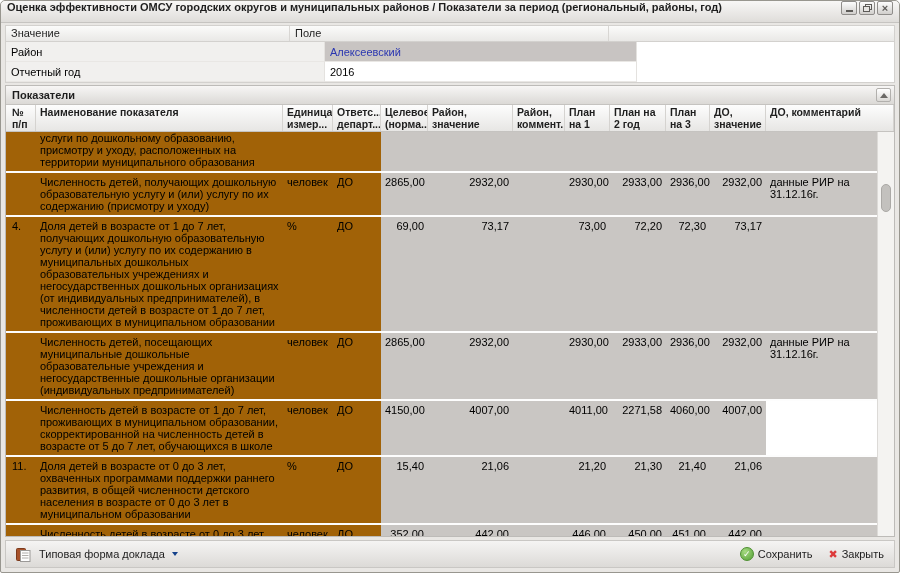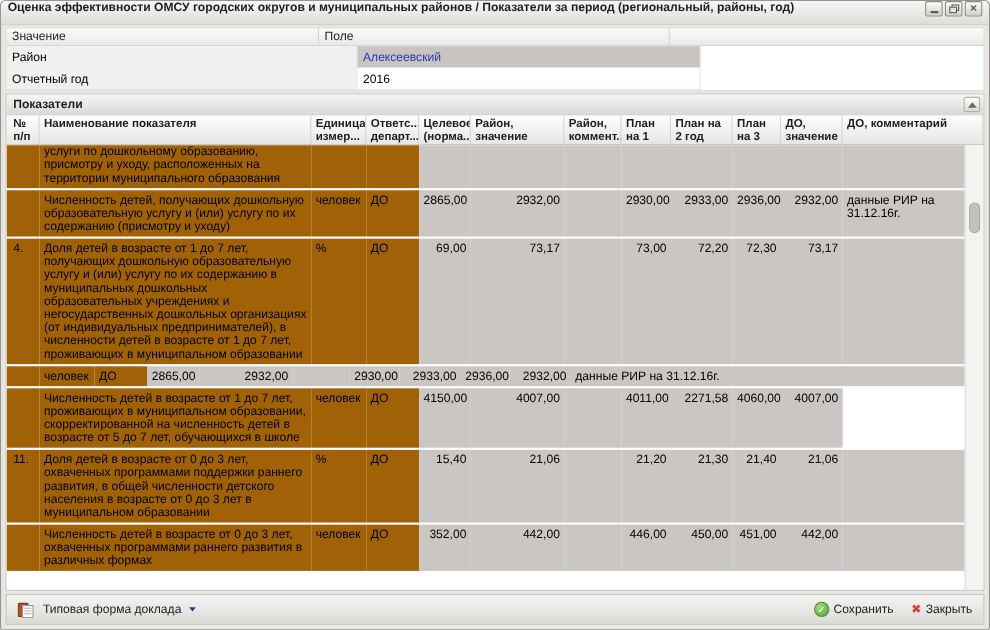--- a/index.html
+++ b/index.html
@@ -178,20 +178,21 @@
               <div class="cell col-rayon_value data-cell">73,17</div>
               <div class="cell col-rayon_comment data-cell"></div>
               <div class="cell col-plan1 data-cell">73,00</div>
               <div class="cell col-plan2 data-cell">72,20</div>
               <div class="cell col-plan3 data-cell">72,30</div>
               <div class="cell col-do_value data-cell">73,17</div>
               <div class="cell col-do_comment data-cell"></div>
             </div>
             <div class="trow">
               <div class="cell col-num label-cell"></div>
+              <div class="cell col-name label-cell">Численность детей, посещающих муниципальные дошкольные образовательные учреждения и негосударственные дошкольные организации (индивидуальных предпринимателей)</div>
               <div class="cell col-unit label-cell">человек</div>
               <div class="cell col-dept label-cell">ДО</div>
               <div class="cell col-target data-cell">2865,00</div>
               <div class="cell col-rayon_value data-cell">2932,00</div>
               <div class="cell col-rayon_comment data-cell"></div>
               <div class="cell col-plan1 data-cell">2930,00</div>
               <div class="cell col-plan2 data-cell">2933,00</div>
               <div class="cell col-plan3 data-cell">2936,00</div>
               <div class="cell col-do_value data-cell">2932,00</div>
               <div class="cell col-do_comment data-cell">данные РИР на 31.12.16г.</div>

